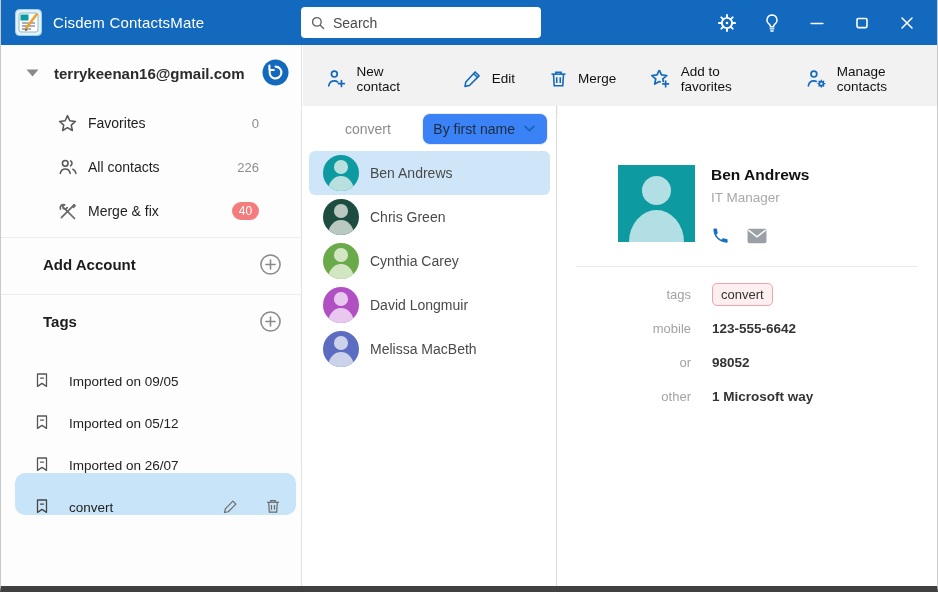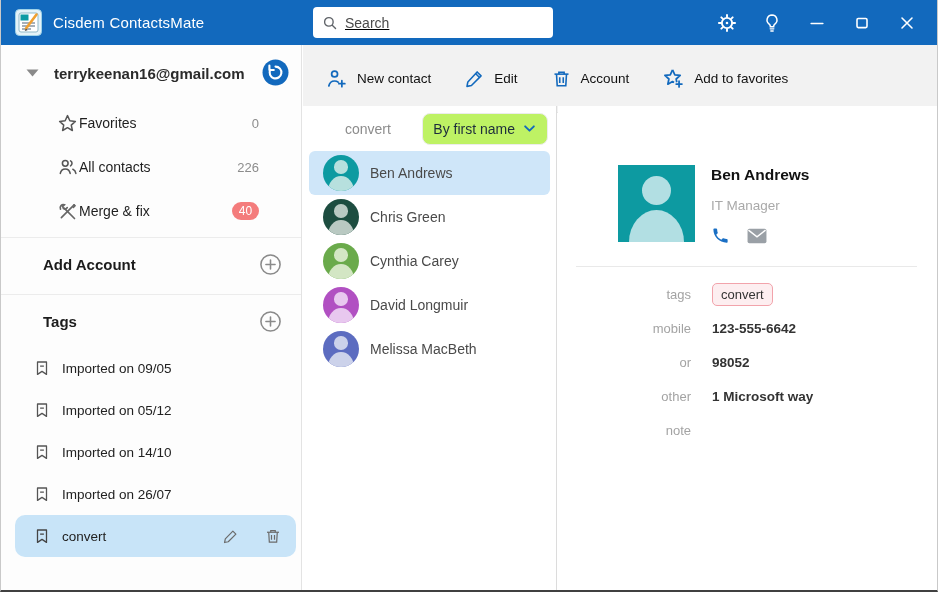--- a/index.html
+++ b/index.html
@@ -1,79 +1,79 @@
 <!DOCTYPE html>
 <html><head>
 <meta charset="utf-8">
 <style>
   * { margin:0; padding:0; box-sizing:border-box; }
   body { font-family:"Liberation Sans", sans-serif; background:#fff; }
   .window { position:relative; width:938px; height:592px; background:#fff; overflow:hidden;
-            border-left:1px solid #c9c9c9; border-right:1px solid #c9c9c9; border-bottom:2px solid #404040; }
+            border-left:1px solid #c9c9c9; border-right:1px solid #c9c9c9; border-bottom:6px solid #404040; }
 
   
   .titlebar { position:absolute; left:0; top:0; width:100%; height:45px; background:#1269bd; display:flex; align-items:center; }
   .app-icon { position:absolute; left:14px; top:9px; width:27px; height:27px; }
   .app-title { position:absolute; left:52px; top:0; height:45px; display:flex; align-items:center;
                color:#fff; font-size:15px; letter-spacing:.2px; }
-  .searchbox { position:absolute; left:312px; top:7px; width:240px; height:31px; background:#fff;
-               border-radius:4px; display:flex; align-items:center; padding:0 8px;text-decoration:underline; }
+  .searchbox { position:absolute; left:300px; top:7px; width:240px; height:31px; background:#fff;
+               border-radius:4px; display:flex; align-items:center; padding:0 8px; }
   .searchbox svg { flex:0 0 auto; }
   .searchbox input { border:none; outline:none; flex:1; margin-left:6px; font-size:14px; color:#333;
                      font-family:"Liberation Sans", sans-serif; background:transparent; }
   .searchbox input::placeholder { color:#4a4a4a; opacity:1; }
   .win-icons { position:absolute; right:8px; top:0; height:45px; display:flex; align-items:center; }
   .win-btn { width:45px; height:45px; display:flex; align-items:center; justify-content:center; cursor:pointer; }
 
   
   .sidebar { position:absolute; left:0; top:45px; width:301px; bottom:0; background:#fdfdfd; border-right:1px solid #e3e3e3; }
   .account-row { position:relative; height:56px; display:flex; align-items:center; padding-left:24px; }
   .expand-tri { margin-right:14px; display:flex; }
   .account-email { font-size:15px; font-weight:bold; color:#2b2b2b; }
   .sync-btn { position:absolute; right:12px; top:14px; width:27px; height:27px; }
   .nav-item { height:44px; display:flex; align-items:center; padding-left:56px; padding-right:42px; cursor:pointer; }
   .nav-item .nav-icon { width:22px; height:22px; display:flex; align-items:center; }
-  .nav-item .nav-label { font-size:14px; color:#1f1f1f; }
+  .nav-item .nav-label { margin-left:9px; font-size:14px; color:#1f1f1f; }
   .nav-count { margin-left:auto; font-size:13px; color:#8c8c8c; }
   .nav-badge { margin-left:auto; min-width:27px; height:18px; border-radius:9px; color:#fff; font-size:12px;
                display:flex; align-items:center; justify-content:center; padding:0 6px; }
   .side-divider { height:1px; background:#ececec; margin-top:4px; }
   .section-row { height:52px; display:flex; align-items:center; padding:0 18px 0 22px; }
   .section-title { font-size:15px; font-weight:bold; color:#1c1c1c;margin-left:20px; }
   .plus-btn { margin-left:auto; width:25px; height:25px; cursor:pointer; display:flex; }
-  .tag-row { height:42px; display:flex; align-items:center; padding-left:32px; margin:0 6px 0 0; cursor:pointer; }
+  .tag-row { height:42px; display:flex; align-items:flex-end; padding-left:32px; margin:0 6px 0 0; cursor:pointer;gap:7px; }
   .tag-row .tag-label { margin-left:11px; font-size:13.5px; color:#222; }
   .tag-row.selected { background:#c8e4f8; border-radius:10px; margin:0 5px 0 14px; padding-left:18px; padding-right:14px; }
   .tag-actions { margin-left:auto; display:flex; align-items:center; gap:24px; }
 
   
   .toolbar { position:absolute; left:302px; top:45px; right:0; height:68px; background:#f2f2f2;
              border-bottom:1px solid #e6e6e6; display:flex; align-items:center; padding-left:22px; gap:33px; }
   .tb-btn { display:flex; align-items:center; gap:9px; cursor:pointer; }
   .tb-btn .tb-label { font-size:13.5px; color:#111; }
 
   
   .listpane { position:absolute; left:302px; top:106px; width:254px; bottom:0; background:#fff; border-right:1px solid #dcdcdc; }
   .list-header { height:45px; display:flex; align-items:center; padding-left:42px; padding-right:8px; }
   .list-tag-label { font-size:14px; color:#8c8c8c; }
-  .sort-btn { margin-left:auto; display:flex; align-items:center; gap:7px; border:1px solid #ececec; background:#bef264;
+  .sort-btn { margin-left:auto; display:flex; align-items:center; gap:7px; border:1px solid #ececec; background:#3b82f6;
               border-radius:8px; padding:7px 10px; cursor:pointer; }
   .sort-label { font-size:14px; color:#1d2c3c; }
   .contact-row { height:44px; display:flex; align-items:center; padding-left:14px; margin:0 6px; border-radius:6px; cursor:pointer; }
   .contact-row.selected { background:#cfe6f9; }
   .avatar { position:relative; width:36px; height:36px; border-radius:50%; overflow:hidden; flex:0 0 auto; }
   .av-head { position:absolute; left:31%; top:14%; width:38%; height:38%; border-radius:50%; }
   .av-body { position:absolute; left:14%; top:58%; width:72%; height:60%; border-radius:50% 50% 0 0 / 70% 70% 0 0; }
   .contact-name { margin-left:11px; font-size:14px; color:#4a4a4a; }
 
   
   .detail { position:absolute; left:557px; top:106px; right:0; bottom:0; background:#fff; }
   .detail-avatar { position:absolute; left:60px; top:59px; width:77px; height:77px; overflow:hidden; }
   .detail-name { position:absolute; left:153px; top:60px; font-size:15.5px; font-weight:bold; color:#111; }
-  .detail-job { position:absolute; left:153px; top:92px; font-size:13.5px; color:#a9a9a9; }
+  .detail-job { position:absolute; left:153px; top:84px; font-size:13.5px; color:#a9a9a9; }
   .detail-actions { position:absolute; left:153px; top:120px; display:flex; align-items:center; gap:16px; }
   .detail-actions .act { cursor:pointer; display:flex; }
   .detail-divider { position:absolute; left:18px; right:20px; top:160px; height:1px; background:#e9e9e9; }
   .fields { position:absolute; left:0; right:0; top:171px; }
   .field-row { height:34px; display:flex; align-items:center; }
   .field-label { width:133px; text-align:right; font-size:13px; color:#a3a3a3; flex:0 0 auto; }
   .field-value { margin-left:21px; font-size:13.5px; font-weight:bold; color:#333; }
   .chip { display:inline-block; border-radius:5px; padding:3px 8px; font-size:13px; font-weight:normal; color:#333;
           border:1px solid; }
 </style>
@@ -225,27 +225,20 @@
         <path d="M6 4h12v16.5l-6-4-6 4z" fill="none" stroke="#555" stroke-width="1.7" stroke-linejoin="round"></path>
         <path d="M9.5 9.5h5" stroke="#555" stroke-width="1.7"></path>
       </svg>
       <span class="tag-label">Imported on 05/12</span>
     </div>
     <div class="tag-row">
       <svg width="18" height="18" viewBox="0 0 24 24">
         <path d="M6 4h12v16.5l-6-4-6 4z" fill="none" stroke="#555" stroke-width="1.7" stroke-linejoin="round"></path>
         <path d="M9.5 9.5h5" stroke="#555" stroke-width="1.7"></path>
       </svg>
-      <span class="tag-label">Imported on 14/10</span>
-    </div>
-    <div class="tag-row">
-      <svg width="18" height="18" viewBox="0 0 24 24">
-        <path d="M6 4h12v16.5l-6-4-6 4z" fill="none" stroke="#555" stroke-width="1.7" stroke-linejoin="round"></path>
-        <path d="M9.5 9.5h5" stroke="#555" stroke-width="1.7"></path>
-      </svg>
       <span class="tag-label">Imported on 26/07</span>
     </div>
     <div class="tag-row selected" style="background: rgb(200, 228, 248);">
       <svg width="18" height="18" viewBox="0 0 24 24">
         <path d="M6 4h12v16.5l-6-4-6 4z" fill="none" stroke="#444" stroke-width="1.7" stroke-linejoin="round"></path>
         <path d="M9.5 9.5h5" stroke="#444" stroke-width="1.7"></path>
       </svg>
       <span class="tag-label">convert</span>
       <span class="tag-actions">
         <svg width="18" height="18" viewBox="0 0 24 24">
@@ -277,29 +270,38 @@
       </svg>
       <span class="tb-label">Edit</span>
     </div>
     <div class="tb-btn">
       <svg width="21" height="21" viewBox="0 0 24 24" fill="none" stroke="#1269bd" stroke-width="1.8">
         <path d="M4 7h16"></path>
           <path d="M9 7V4.8h6V7"></path>
         <path d="M6.3 7l.8 13.2h9.8L17.7 7"></path>
         <path d="M10 10.5v6.5M14 10.5v6.5"></path>
       </svg>
-      <span class="tb-label">Account</span>
+      <span class="tb-label">Merge</span>
     </div>
     <div class="tb-btn">
       <svg width="23" height="23" viewBox="0 0 24 24" fill="none" stroke="#1269bd">
         <path d="M11 3l2.4 5.2 5.6.6-4.2 3.7.6 3.4" stroke-width="1.8" stroke-linejoin="round"></path>
         <path d="M11 3L8.6 8.2 3 8.8l4.2 3.7-1.1 5.5 4.9-2.8 1.6.9" stroke-width="1.8" stroke-linejoin="round"></path>
         <path d="M17.8 14.8v6M14.8 17.8h6" stroke-width="1.8" stroke-linecap="round"></path>
       </svg>
       <span class="tb-label">Add to favorites</span>
+    </div>
+    <div class="tb-btn">
+      <svg width="23" height="23" viewBox="0 0 24 24" fill="none" stroke="#1269bd" stroke-width="1.8" stroke-linecap="round">
+        <circle cx="9.5" cy="7.3" r="3.1"></circle>
+        <path d="M3.6 19.8c.7-3.5 2.9-5.2 5.9-5.2 1 0 1.9.2 2.7.6"></path>
+        <circle cx="17.5" cy="17.5" r="2.2"></circle>
+        <path d="M17.5 13.9v1.2M17.5 20v1.2M13.9 17.5h1.2M20 17.5h1.2M15 15l.8.8M19.2 19.2l.8.8M20 15l-.8.8M15.8 19.2l-.8.8" stroke-width="1.4"></path>
+      </svg>
+      <span class="tb-label">Manage contacts</span>
     </div>
   </div>
 
   <div class="listpane">
     <div class="list-header">
       <span class="list-tag-label">convert</span>
       <span class="sort-btn">
         <span class="sort-label">By first name</span>
         <svg width="15" height="15" viewBox="0 0 24 24">
           <path d="M5 8.5l7 7 7-7" fill="none" stroke="#1269bd" stroke-width="3" stroke-linecap="round" stroke-linejoin="round"></path>
@@ -378,20 +380,16 @@
         <span class="field-value">123-555-6642</span>
       </div>
       <div class="field-row">
         <span class="field-label">or</span>
         <span class="field-value">98052</span>
       </div>
       <div class="field-row">
         <span class="field-label">other</span>
         <span class="field-value">1 Microsoft way</span>
       </div>
-      <div class="field-row">
-        <span class="field-label">note</span>
-        <span class="field-value"></span>
-      </div>
     </div>
   </div>
 
 </div>
 
 </body></html>

